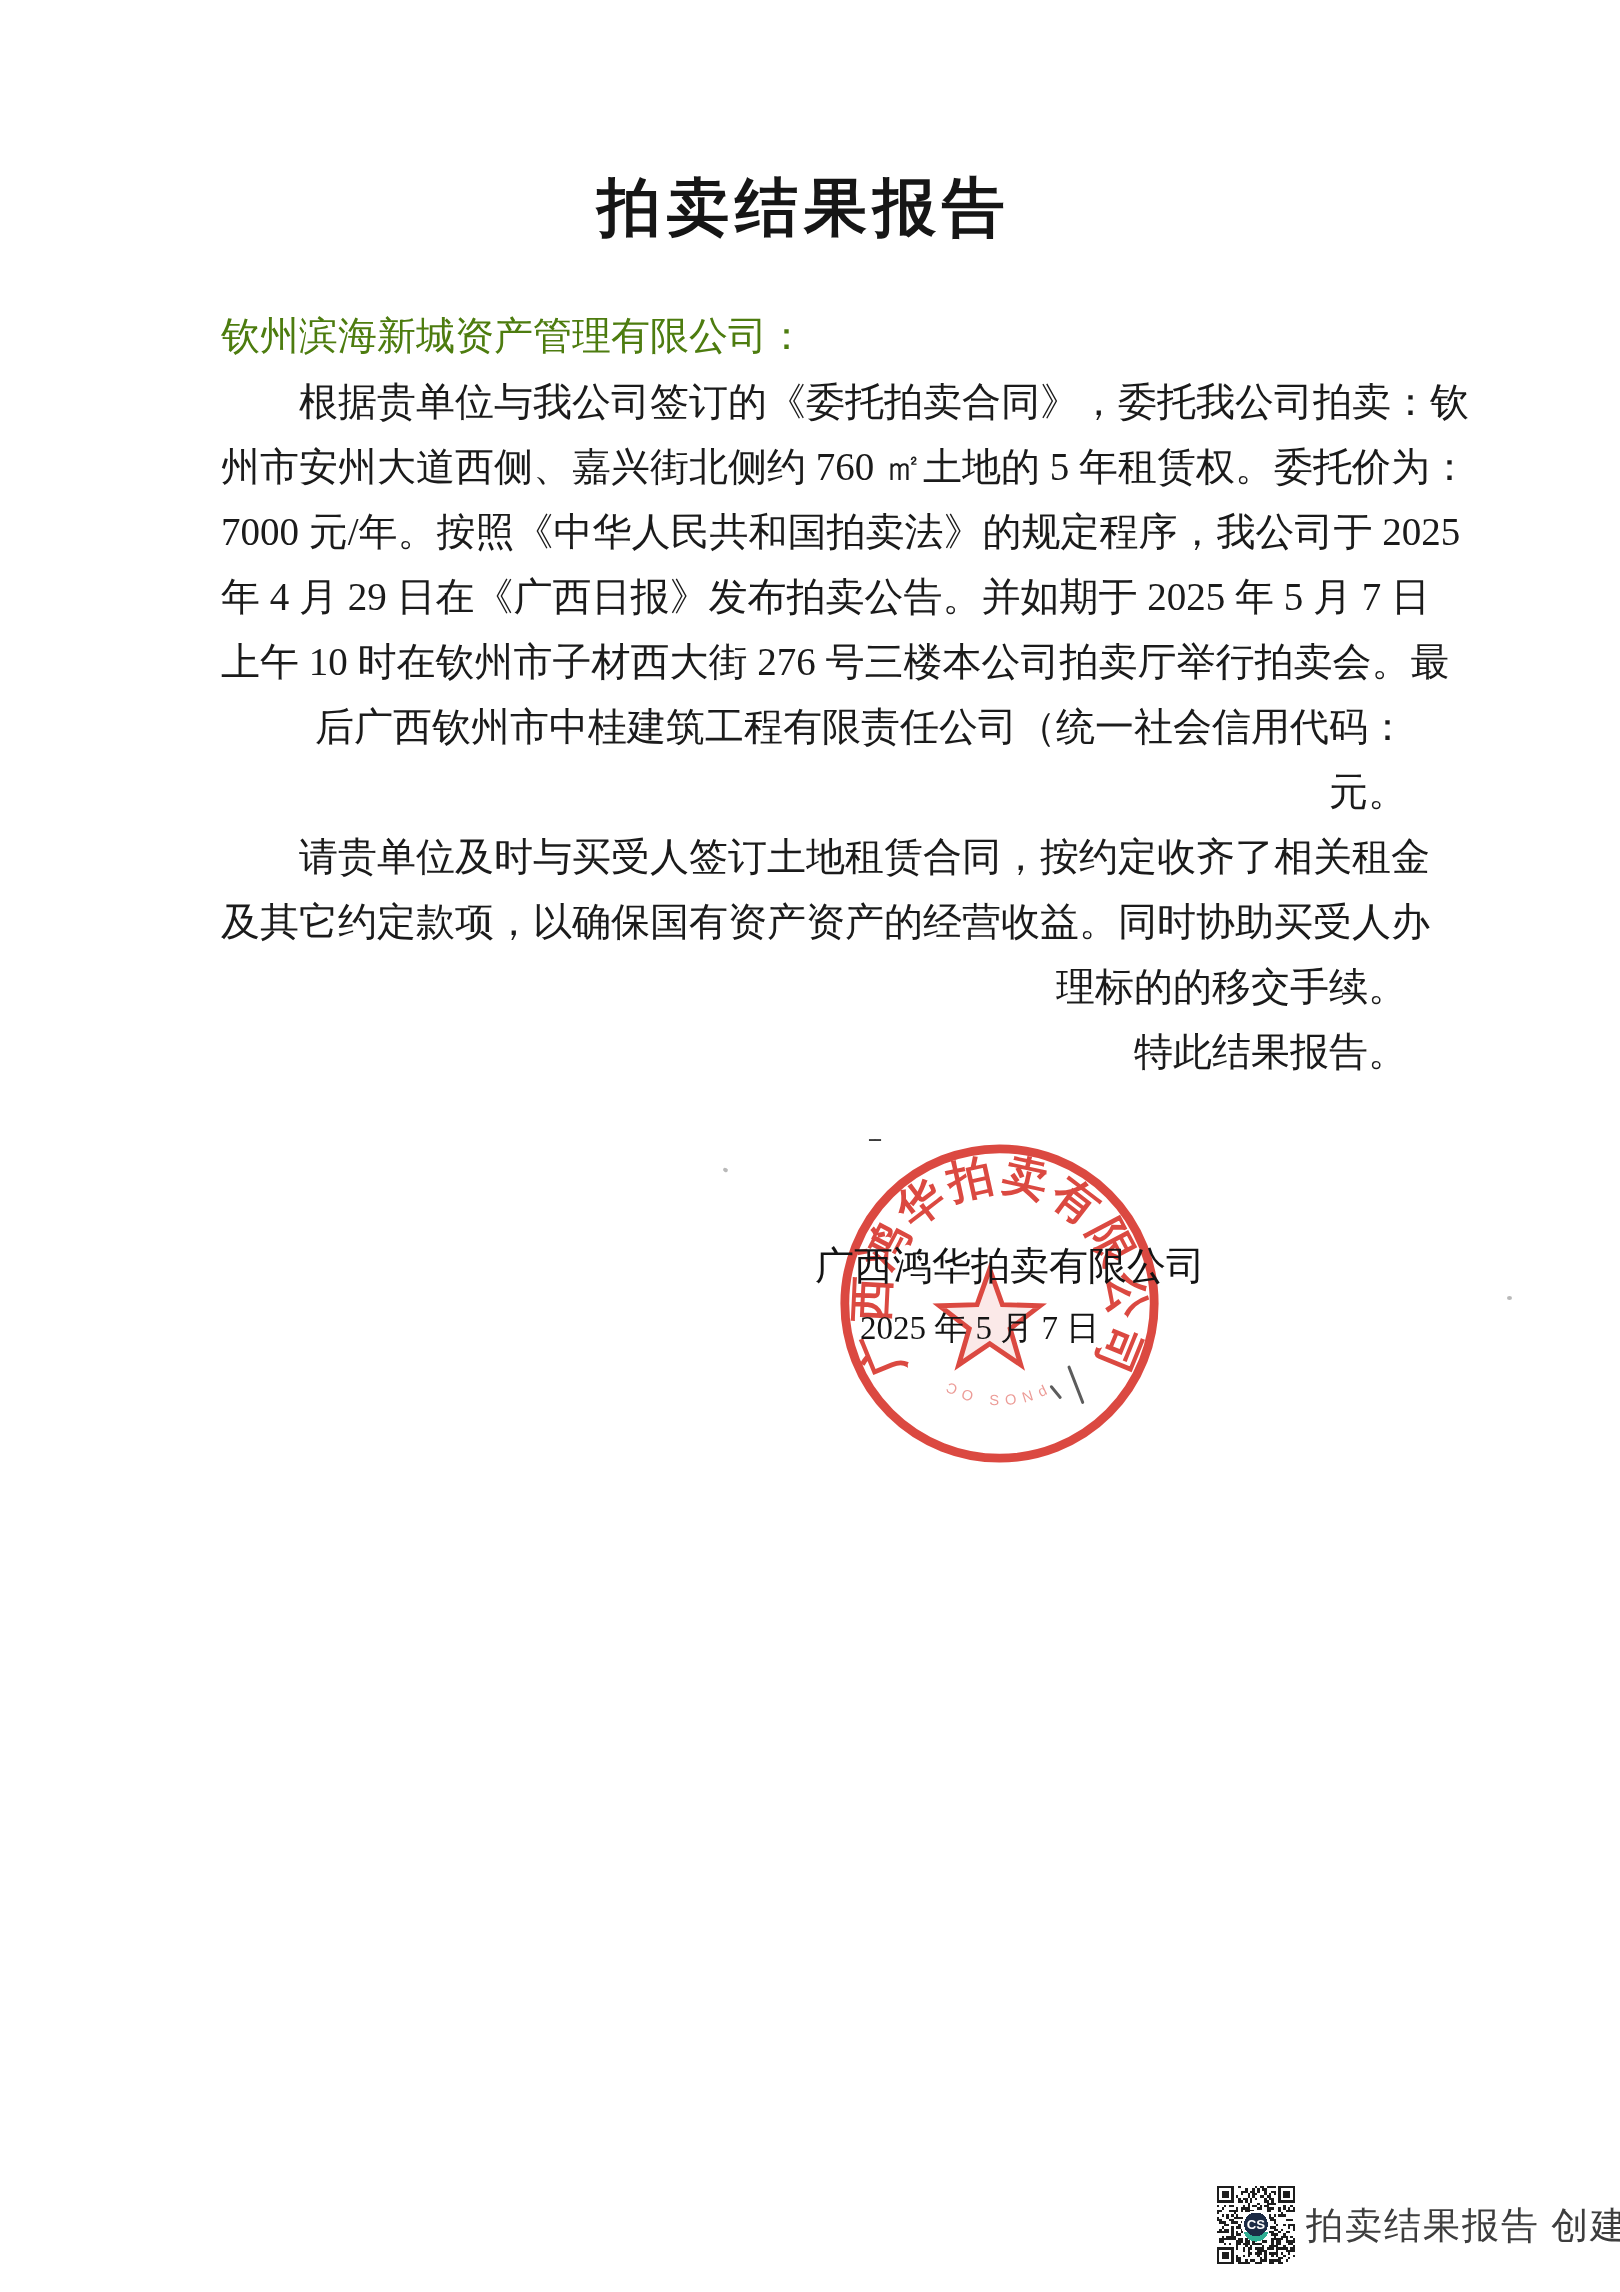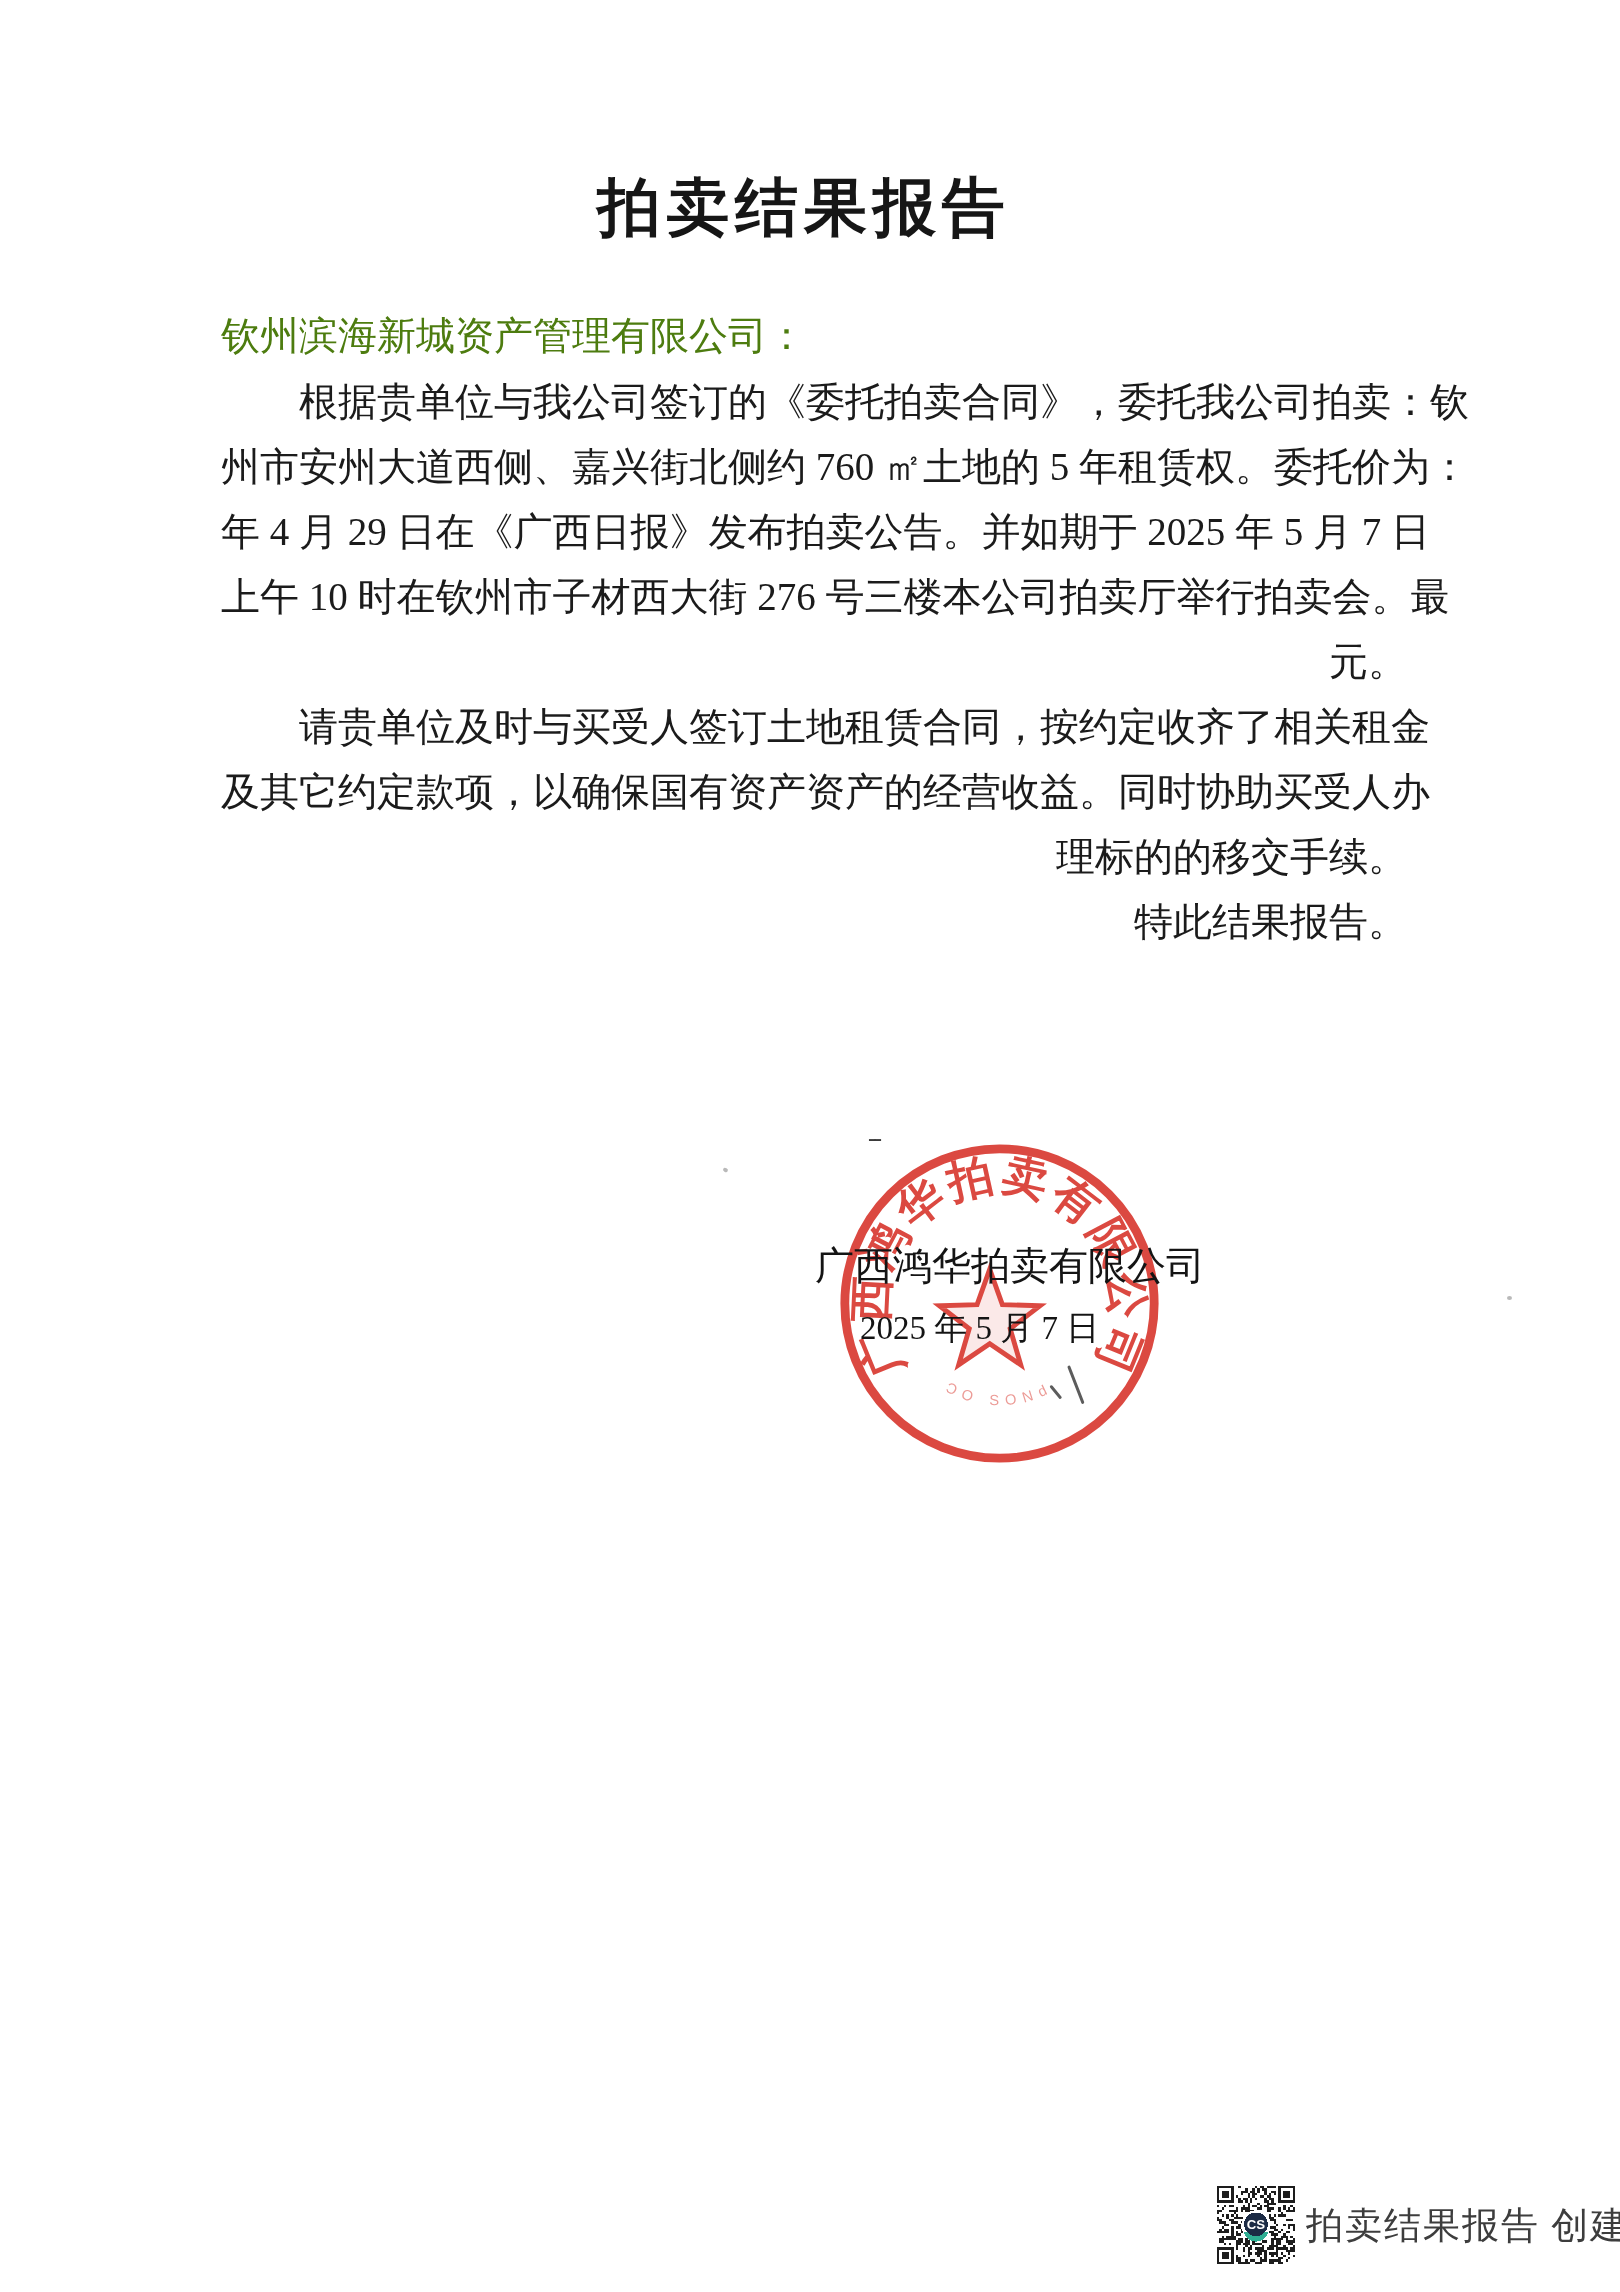--- a/index.html
+++ b/index.html
@@ -104,22 +104,24 @@
 
 <div class="page">
 
   <div class="doc-title">拍卖结果报告</div>
 
   <div class="addressee">钦州滨海新城资产管理有限公司：</div>
 
   <div class="body-block">
     <div class="body-line indent">根据贵单位与我公司签订的《委托拍卖合同》，委托我公司拍卖：钦</div>
     <div class="body-line">州市安州大道西侧、嘉兴街北侧约 760 ㎡土地的 5 年租赁权。委托价为：</div>
+    <div class="body-line">7000 元/年。按照《中华人民共和国拍卖法》的规定程序，我公司于 2025</div>
     <div class="body-line">年 4 月 29 日在《广西日报》发布拍卖公告。并如期于 2025 年 5 月 7 日</div>
     <div class="body-line">上午 10 时在钦州市子材西大街 276 号三楼本公司拍卖厅举行拍卖会。最</div>
+    <div class="body-line">后广西钦州市中桂建筑工程有限责任公司（统一社会信用代码：</div>
     <div class="body-line">元。</div>
     <div class="body-line indent">请贵单位及时与买受人签订土地租赁合同，按约定收齐了相关租金</div>
     <div class="body-line">及其它约定款项，以确保国有资产资产的经营收益。同时协助买受人办</div>
     <div class="body-line">理标的的移交手续。</div>
     <div class="body-line indent">特此结果报告。</div>
   </div>
 
   <div class="stray-mark">--</div>
   <div class="speck s1"></div>
   <div class="speck s2"></div>

